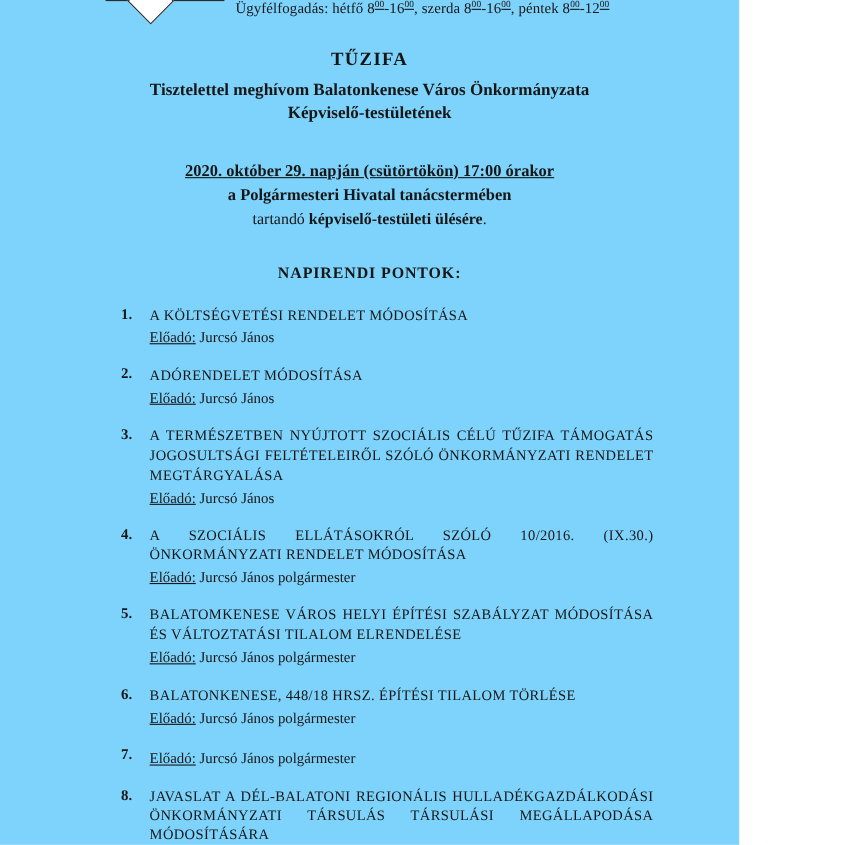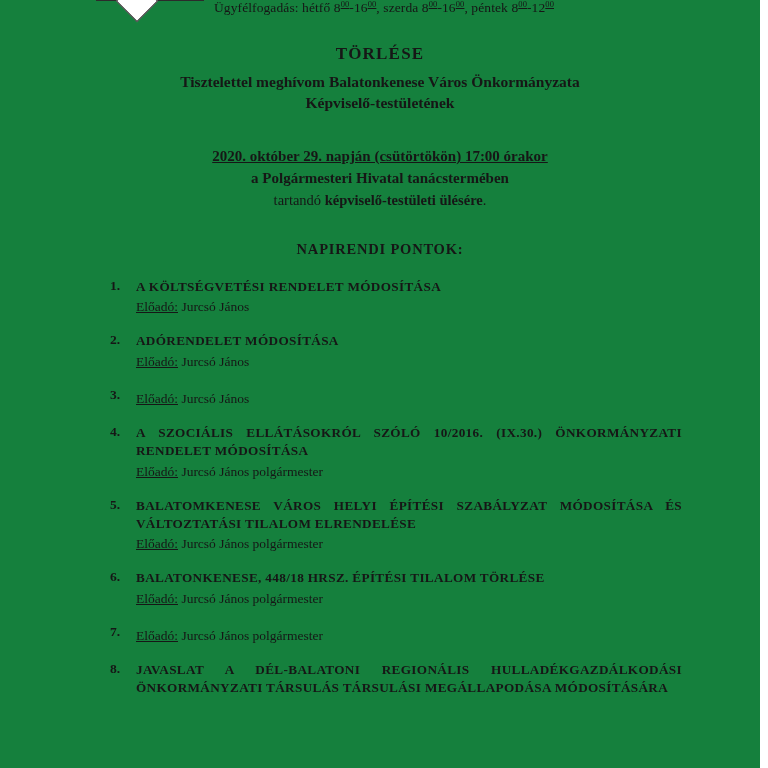--- a/index.html
+++ b/index.html
@@ -9,23 +9,23 @@
   }
   body {
     width: 768px;
     height: 768px;
     overflow: hidden;
     font-family: "Liberation Serif", serif;
     color: #161616;
   }
   .page {
     position: relative;
-    width: 760px;
+    width: 672px;
     height: 768px;
-    background: #15803d;
+    background: #7dd3fc;
   }
 
   
   .header-strip {
     position: relative;
     height: 26px;
   }
   .header-rule {
     position: absolute;
     left: 96px;
@@ -128,21 +128,21 @@
     flex: 0 0 26px;
     font-size: 13.5px;
     font-weight: bold;
     text-align: left;
   }
   .item-body {
     flex: 1 1 auto;
   }
   .item-title {
     font-size: 13.2px;
-    font-weight: bold;
+    font-weight: normal;
     letter-spacing: 0.35px;
     text-align: justify;
     line-height: 1.35;
     text-transform: uppercase;
   }
   .item-speaker {
     margin-top: 4px;
     font-size: 13.5px;
   }
   .item-speaker .lbl {
@@ -156,21 +156,21 @@
 
   <div class="header-strip">
     <div class="header-rule"></div>
     <div class="diamond"></div>
     <div class="office-hours">
       Ügyfélfogadás: hétfő 8<sup class="u">00</sup>-16<sup class="u">00</sup>, szerda 8<sup class="u">00</sup>-16<sup class="u">00</sup>, péntek 8<sup class="u">00</sup>-12<sup class="u">00</sup>
     </div>
   </div>
 
   <div class="invite">
-    <div class="invite-title">TÖRLÉSE</div>
+    <div class="invite-title">TŰZIFA</div>
     <div class="invite-line1">Tisztelettel meghívom Balatonkenese Város Önkormányzata</div>
     <div class="invite-line2">Képviselő-testületének</div>
   </div>
 
   <div class="meeting">
     <div class="meeting-date">2020. október 29. napján (csütörtökön) 17:00 órakor</div>
     <div class="meeting-place">a Polgármesteri Hivatal tanácstermében</div>
     <div class="meeting-purpose"><span>tartandó </span><b>képviselő-testületi ülésére</b><span>.</span></div>
   </div>
 
@@ -190,20 +190,21 @@
       <div class="item-num">2.</div>
       <div class="item-body">
         <div class="item-title">ADÓRENDELET MÓDOSÍTÁSA</div>
         <div class="item-speaker"><span class="lbl">Előadó:</span> <span>Jurcsó János</span></div>
       </div>
     </div>
 
     <div class="agenda-item">
       <div class="item-num">3.</div>
       <div class="item-body">
+        <div class="item-title">A TERMÉSZETBEN NYÚJTOTT SZOCIÁLIS CÉLÚ TŰZIFA TÁMOGATÁS JOGOSULTSÁGI FELTÉTELEIRŐL SZÓLÓ ÖNKORMÁNYZATI RENDELET MEGTÁRGYALÁSA</div>
         <div class="item-speaker"><span class="lbl">Előadó:</span> <span>Jurcsó János</span></div>
       </div>
     </div>
 
     <div class="agenda-item">
       <div class="item-num">4.</div>
       <div class="item-body">
         <div class="item-title">A SZOCIÁLIS ELLÁTÁSOKRÓL SZÓLÓ 10/2016. (IX.30.) ÖNKORMÁNYZATI RENDELET MÓDOSÍTÁSA</div>
         <div class="item-speaker"><span class="lbl">Előadó:</span> <span>Jurcsó János polgármester</span></div>
       </div>

